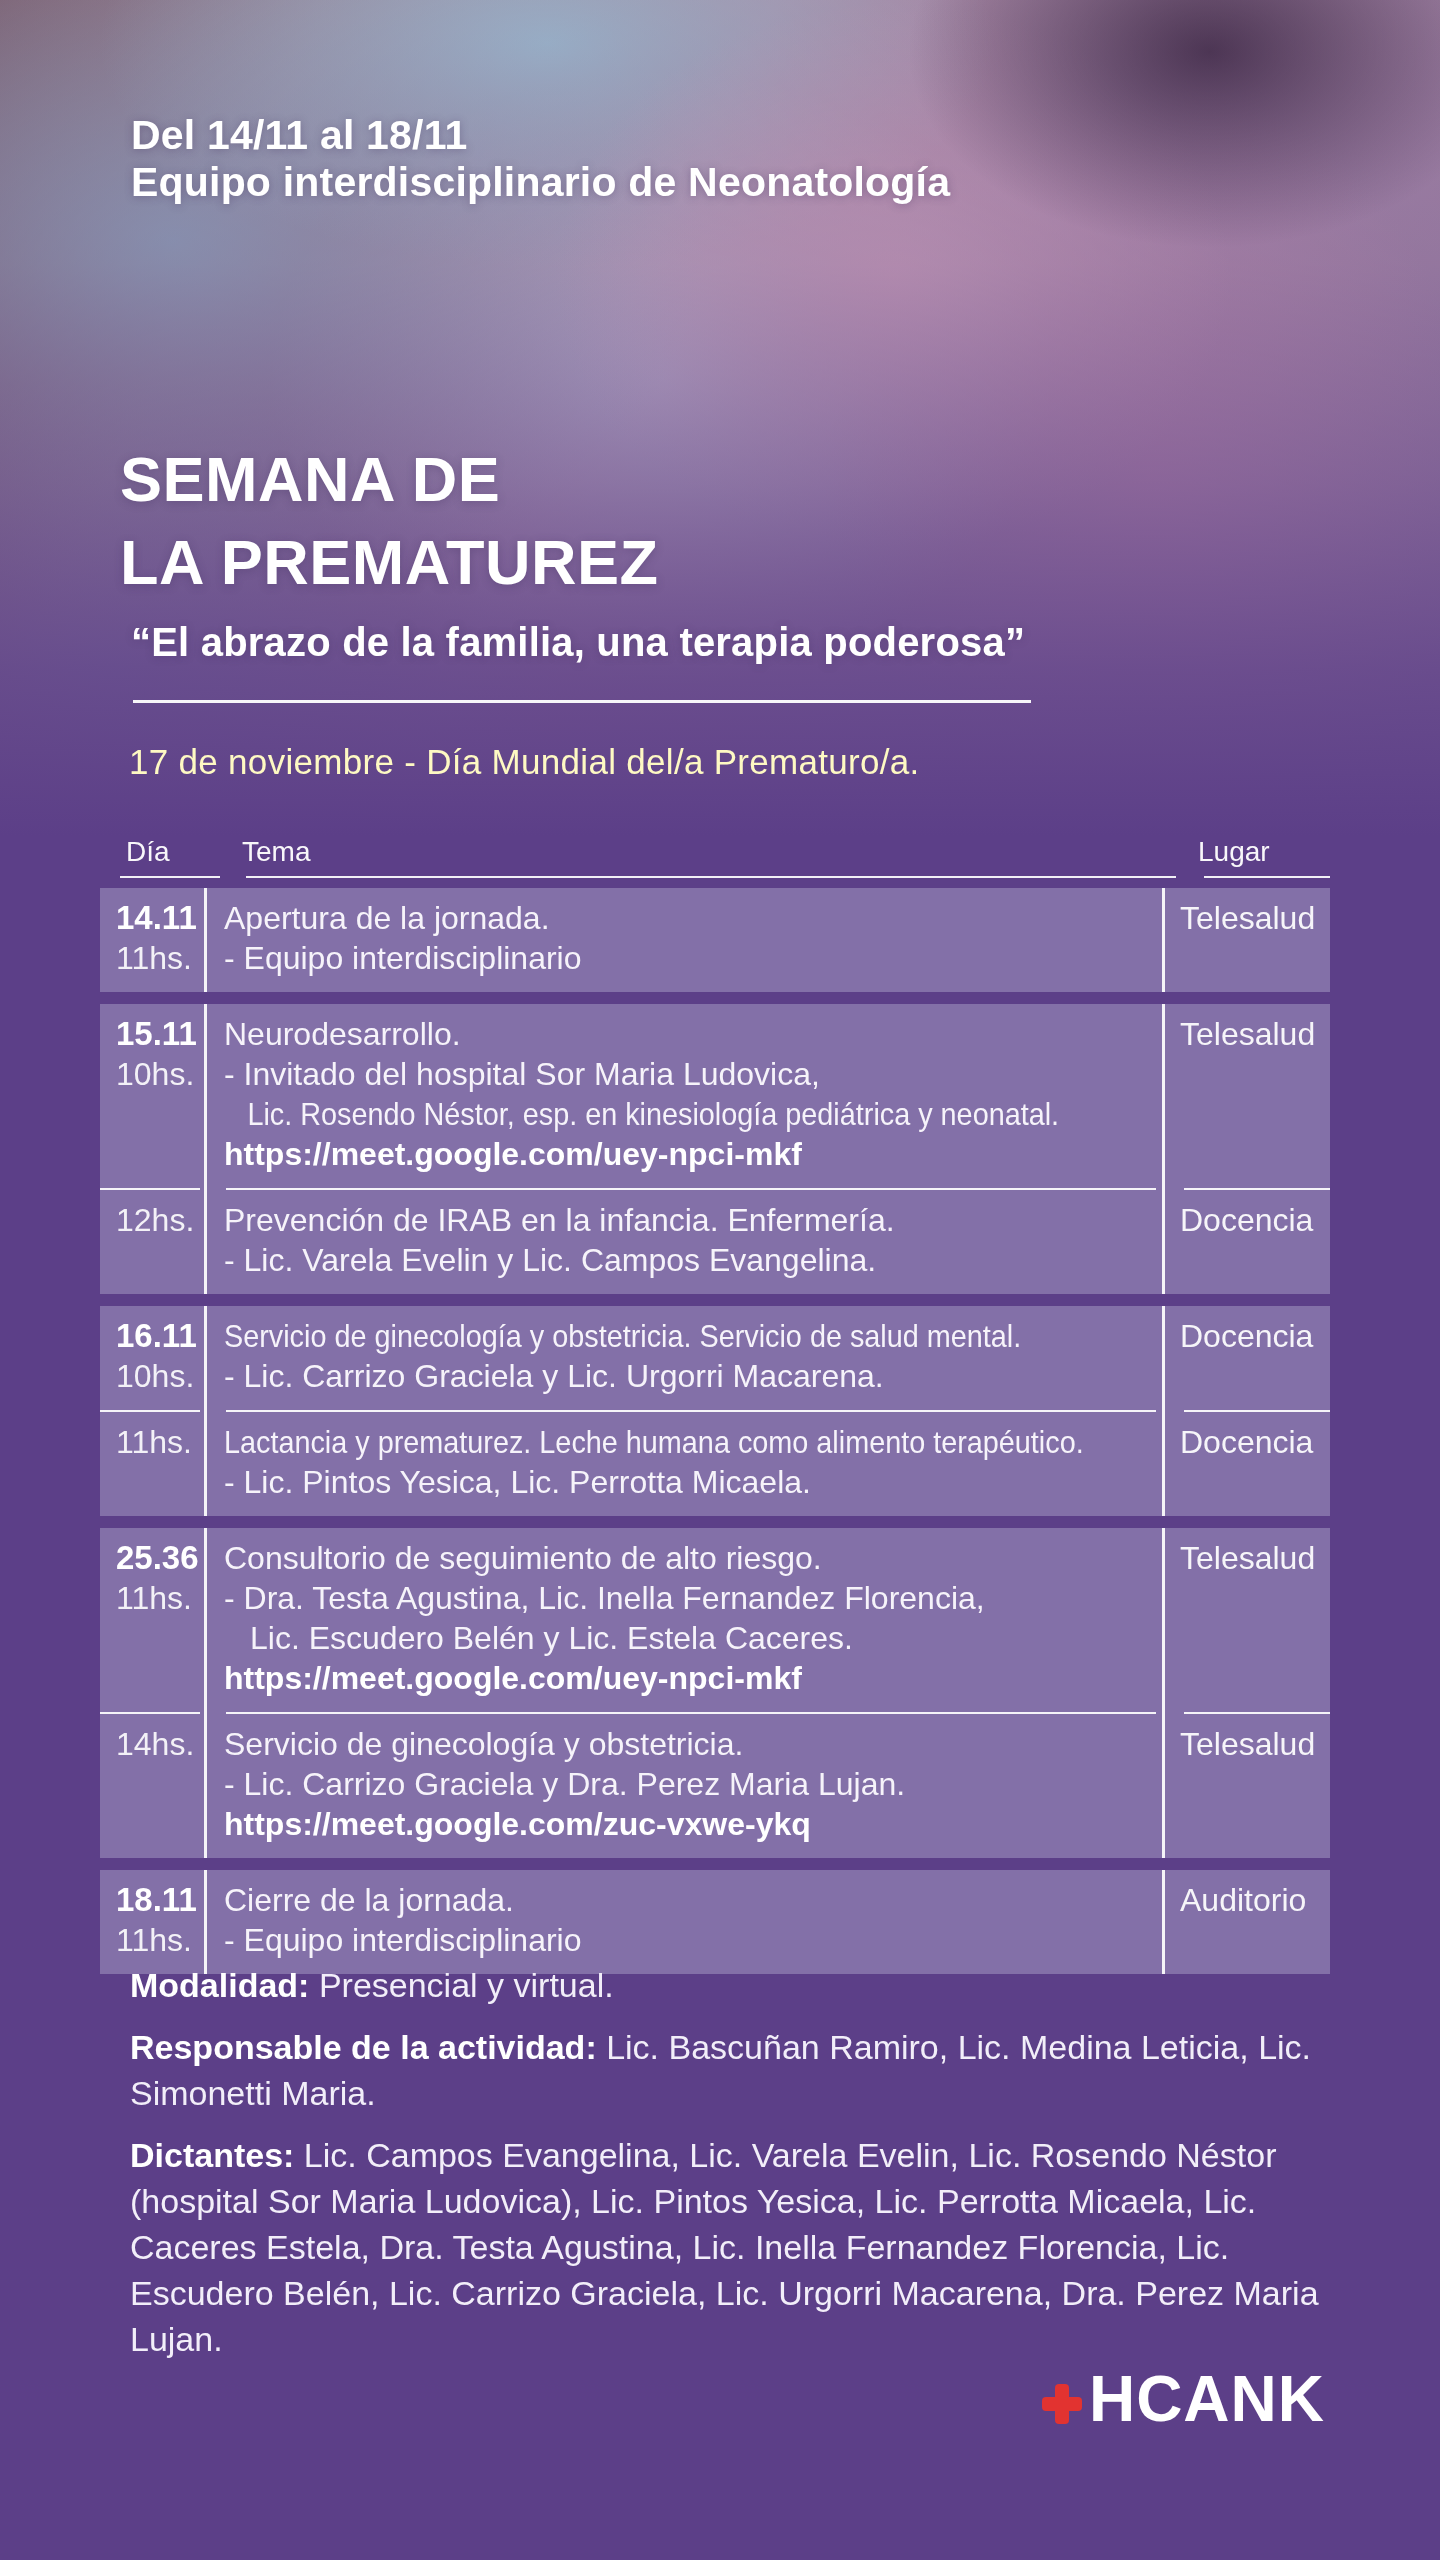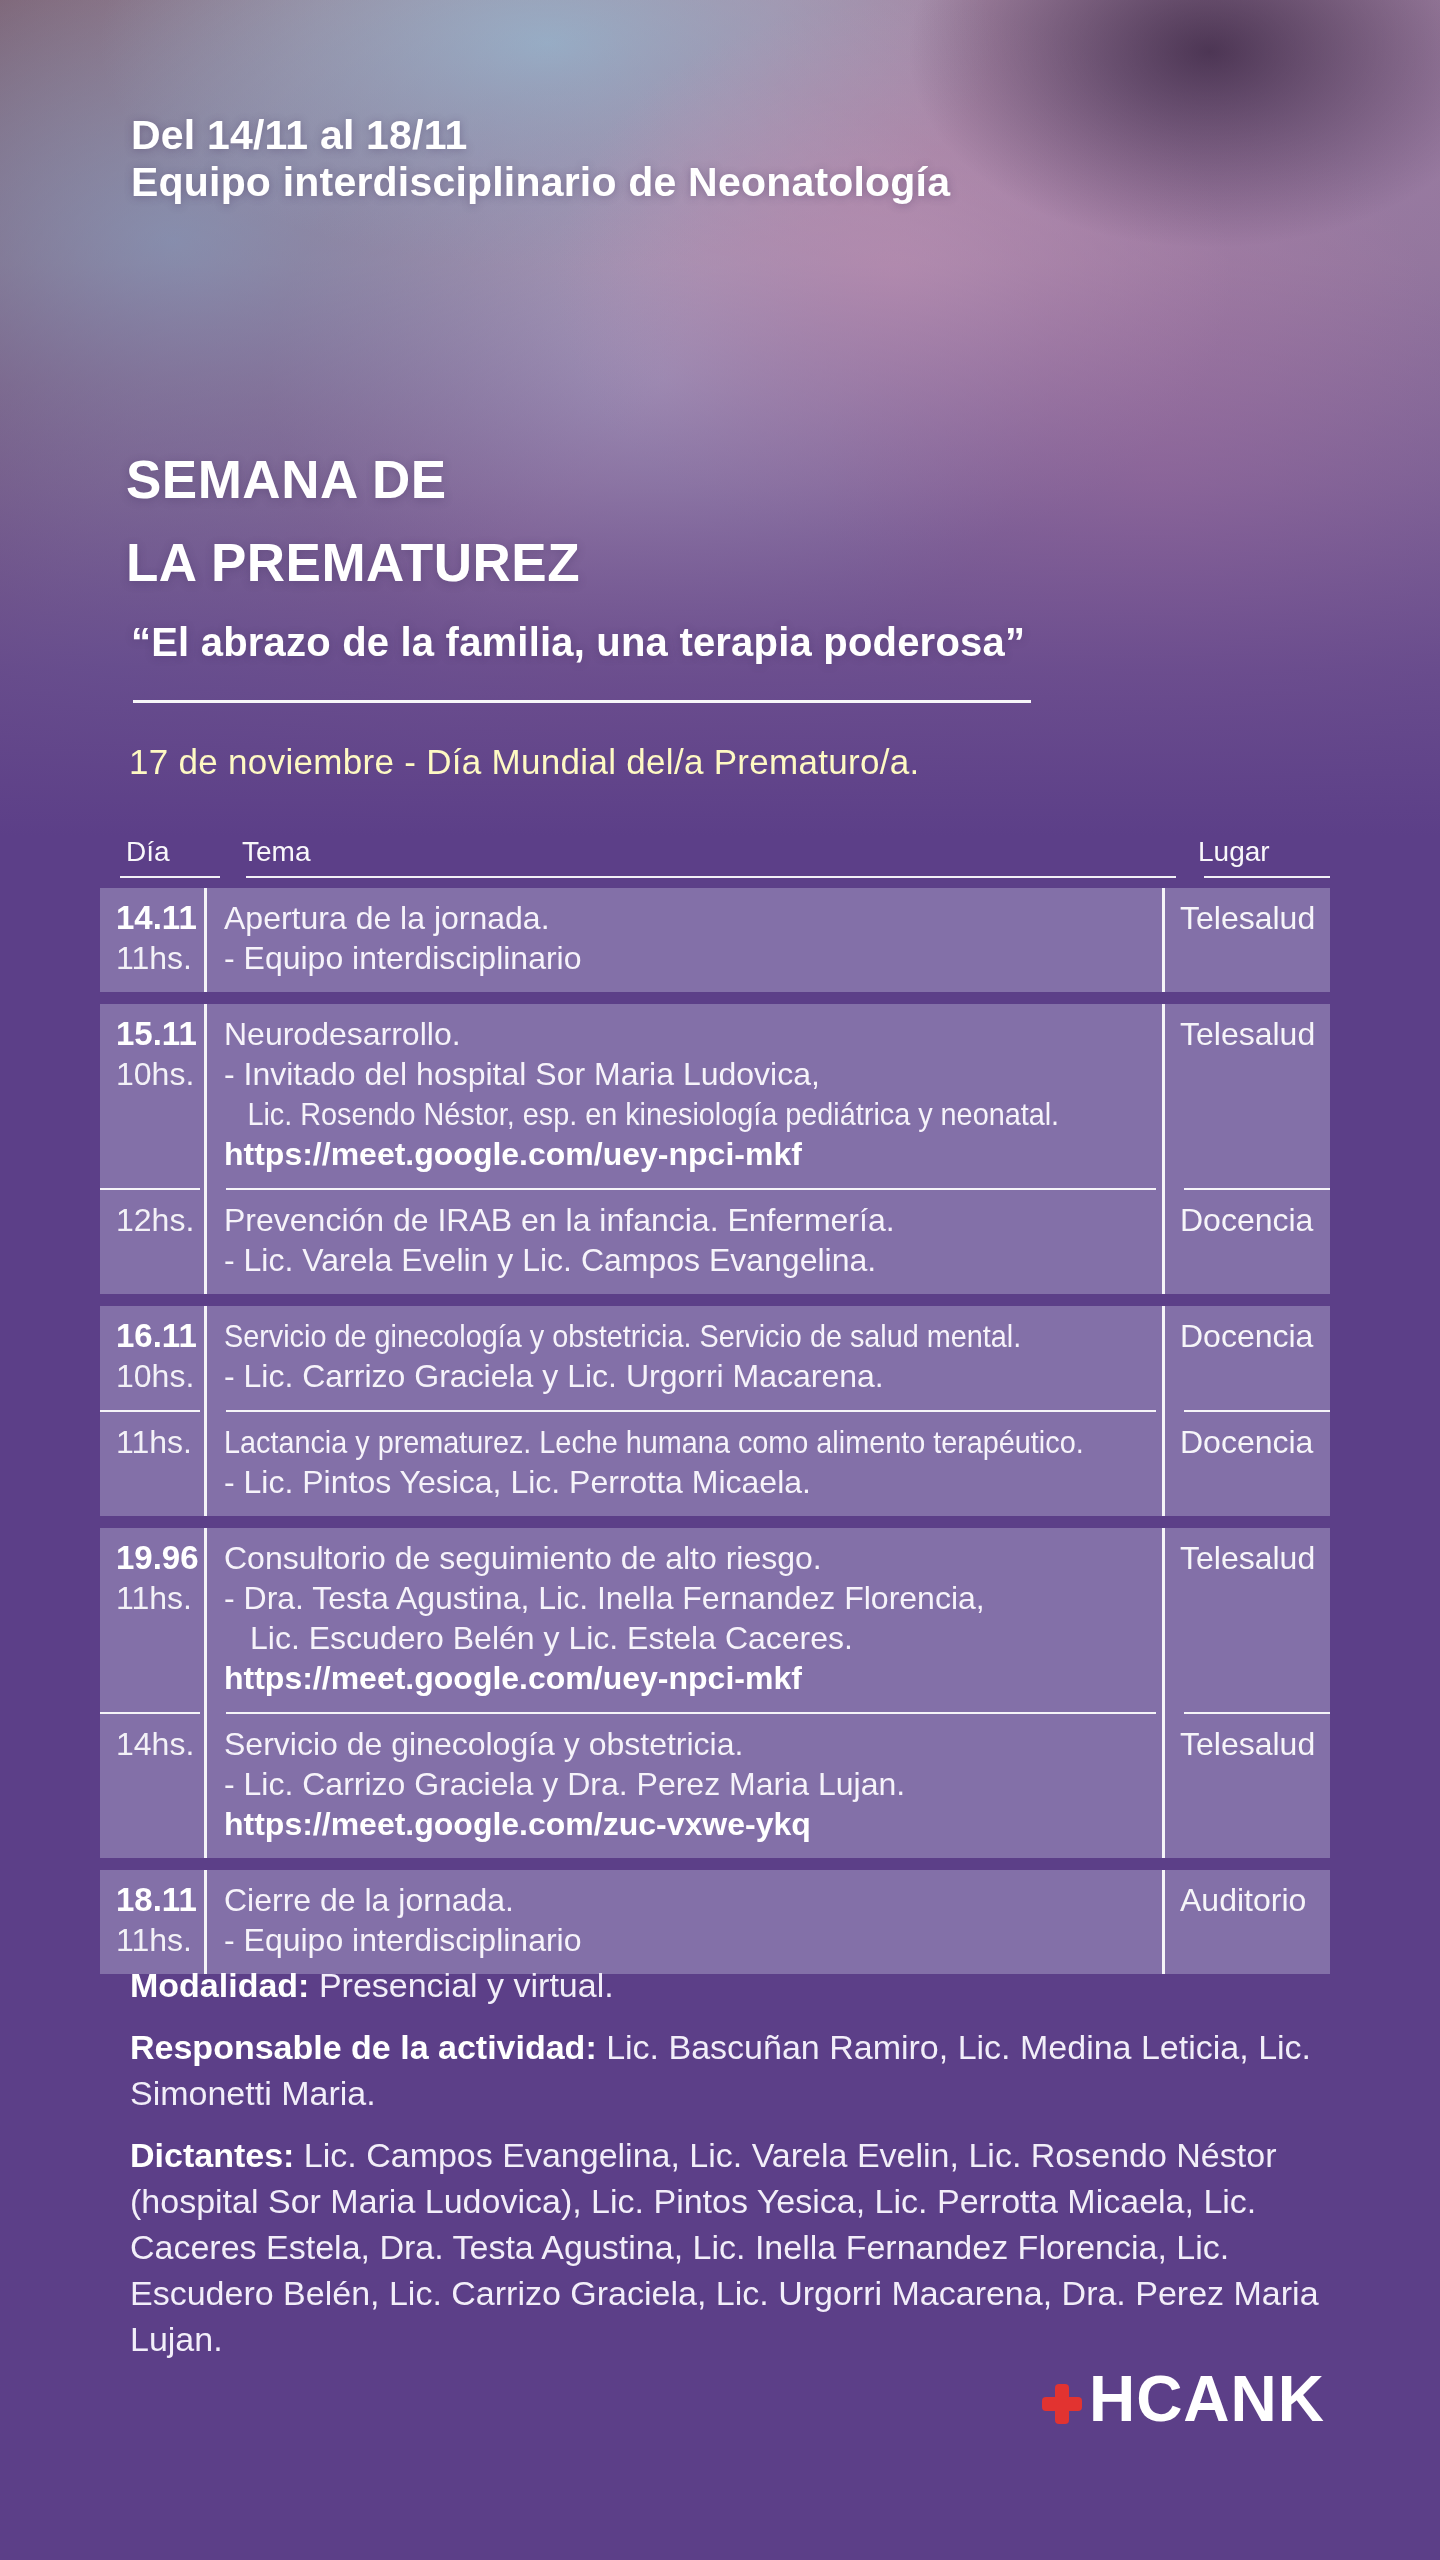--- a/index.html
+++ b/index.html
@@ -34,22 +34,22 @@
   
   .top-bar{
     position:absolute;left:131px;right:100px;top:112px;
     display:flex;justify-content:space-between;
     font-size:41px;font-weight:700;letter-spacing:0.2px;
     text-shadow:0 1px 8px rgba(60,40,90,0.35);
     flex-direction:column;
   }
   
   .title{
-    position:absolute;left:126px;top:438px;
-    font-size:53px;line-height:83px;font-weight:800;letter-spacing:0.5px;
+    position:absolute;left:120px;top:438px;
+    font-size:63px;line-height:83px;font-weight:800;letter-spacing:0.5px;
     text-shadow:0 2px 10px rgba(60,40,90,0.30);
   }
   .subtitle{
     position:absolute;left:131px;top:620px;
     font-size:40px;font-weight:700;letter-spacing:0.2px;
     text-shadow:0 1px 8px rgba(60,40,90,0.30);
   }
   .divider{
     position:absolute;left:133px;top:700px;width:898px;height:3px;
     background:#ffffff;opacity:0.95;
@@ -218,21 +218,21 @@
               <div class="line">- Lic. Pintos Yesica, Lic. Perrotta Micaela.</div>
             </div>
             <div class="cell place-cell">
               <div class="place">Docencia</div>
             </div>
           </div>
         </div>
         <div class="block">
           <div class="row">
             <div class="cell day-cell">
-              <div class="day">19.96</div>
+              <div class="day">25.36</div>
               <div class="time">11hs.</div>
             </div>
             <div class="cell topic-cell">
               <div class="line">Consultorio de seguimiento de alto riesgo.</div>
               <div class="line">- Dra. Testa Agustina, Lic. Inella Fernandez Florencia,</div>
               <div class="line indent">Lic. Escudero Belén y Lic. Estela Caceres.</div>
               <div class="line link">https://meet.google.com/uey-npci-mkf</div>
             </div>
             <div class="cell place-cell">
               <div class="place">Telesalud</div>

